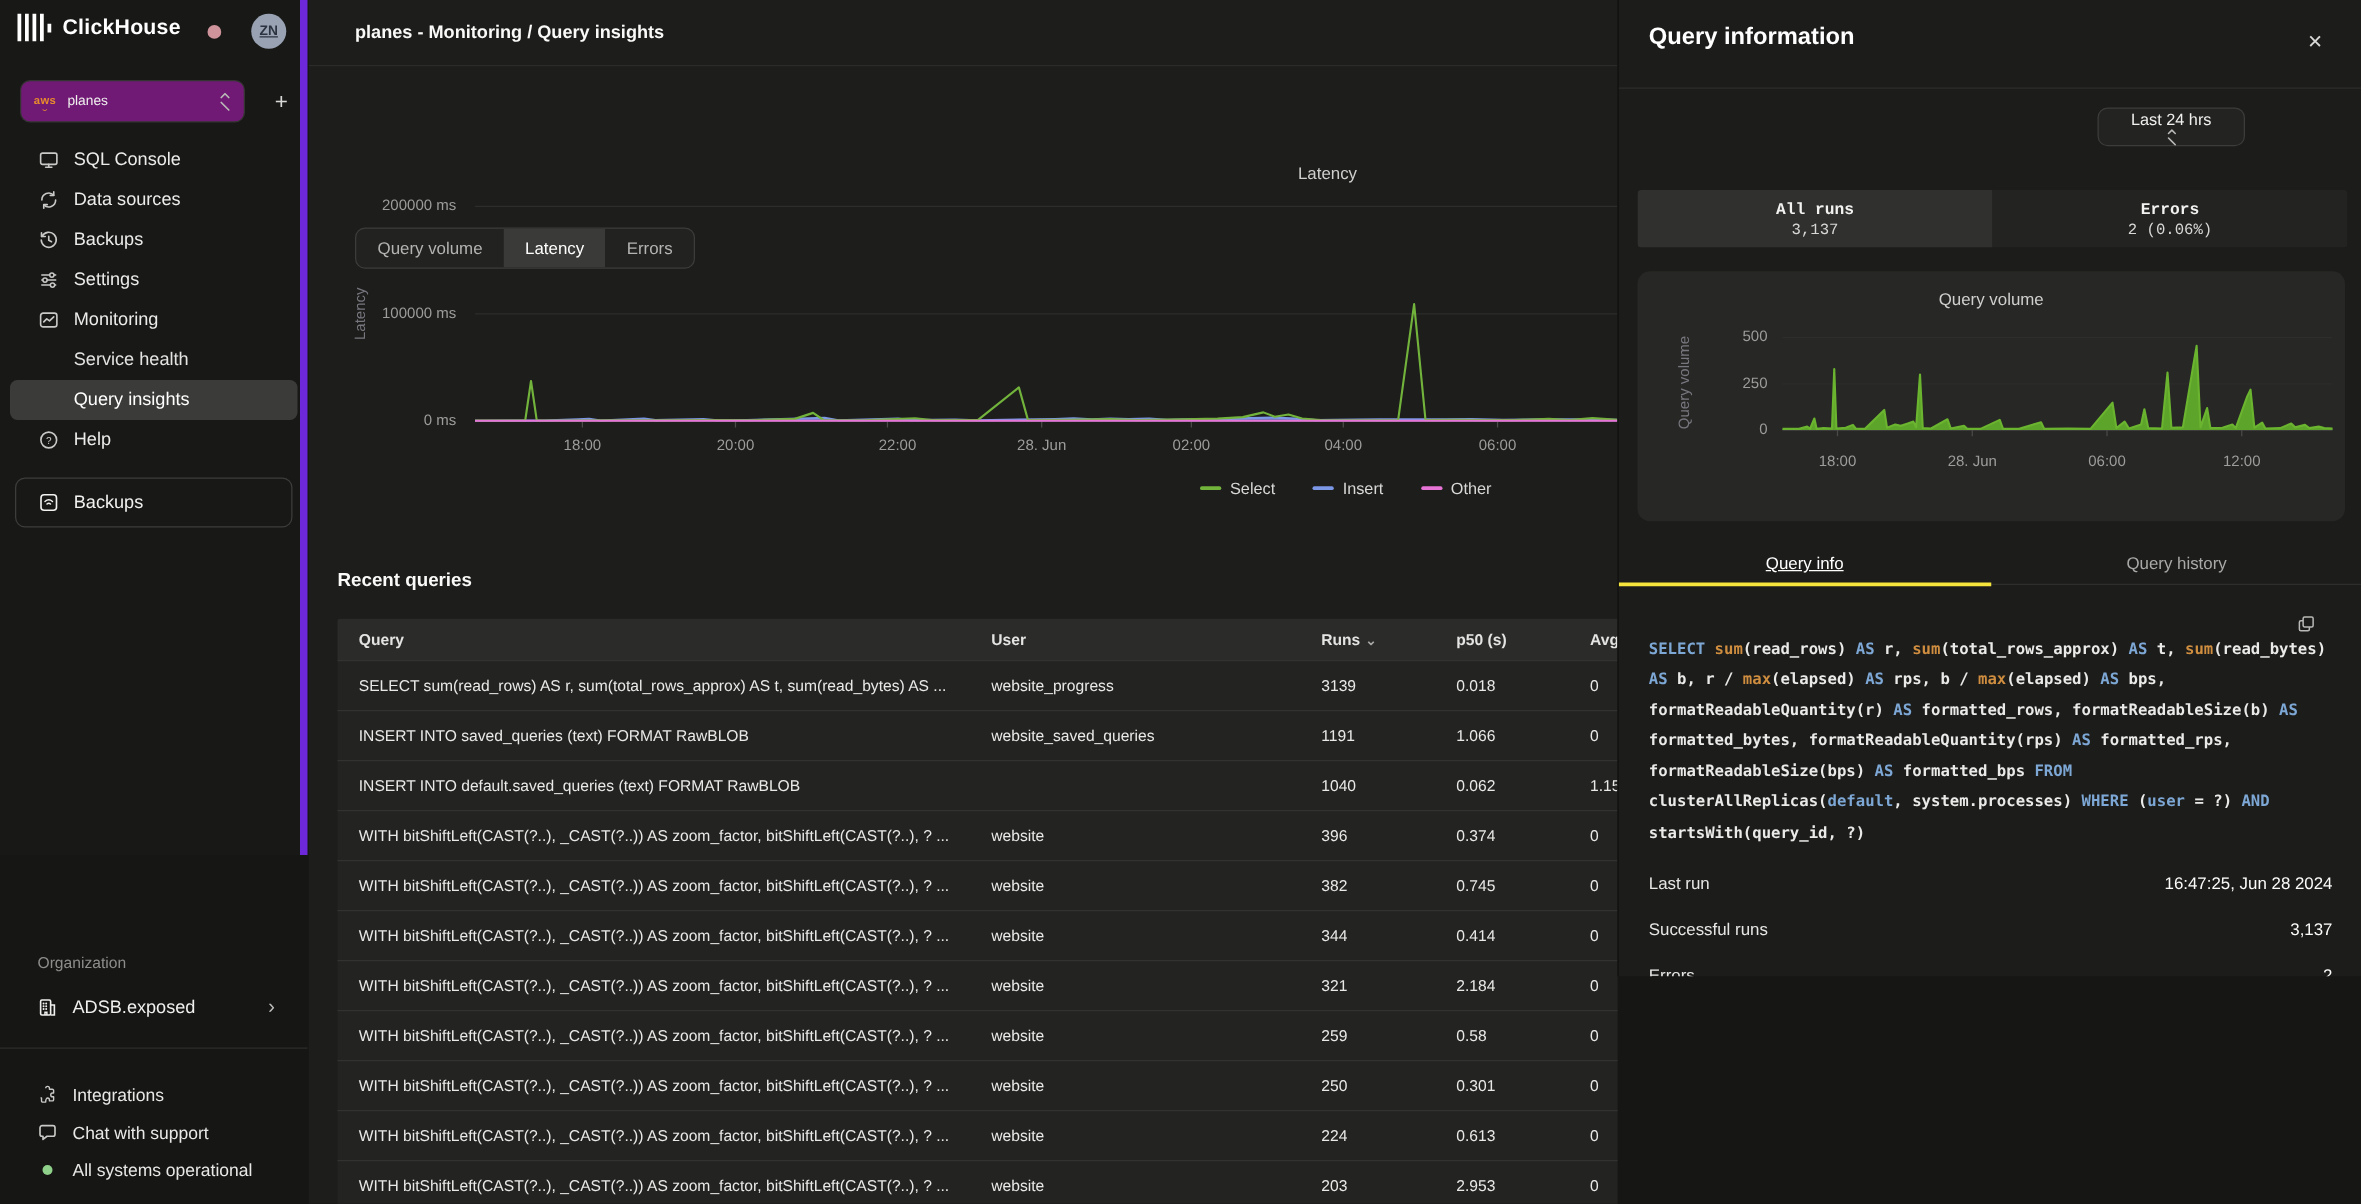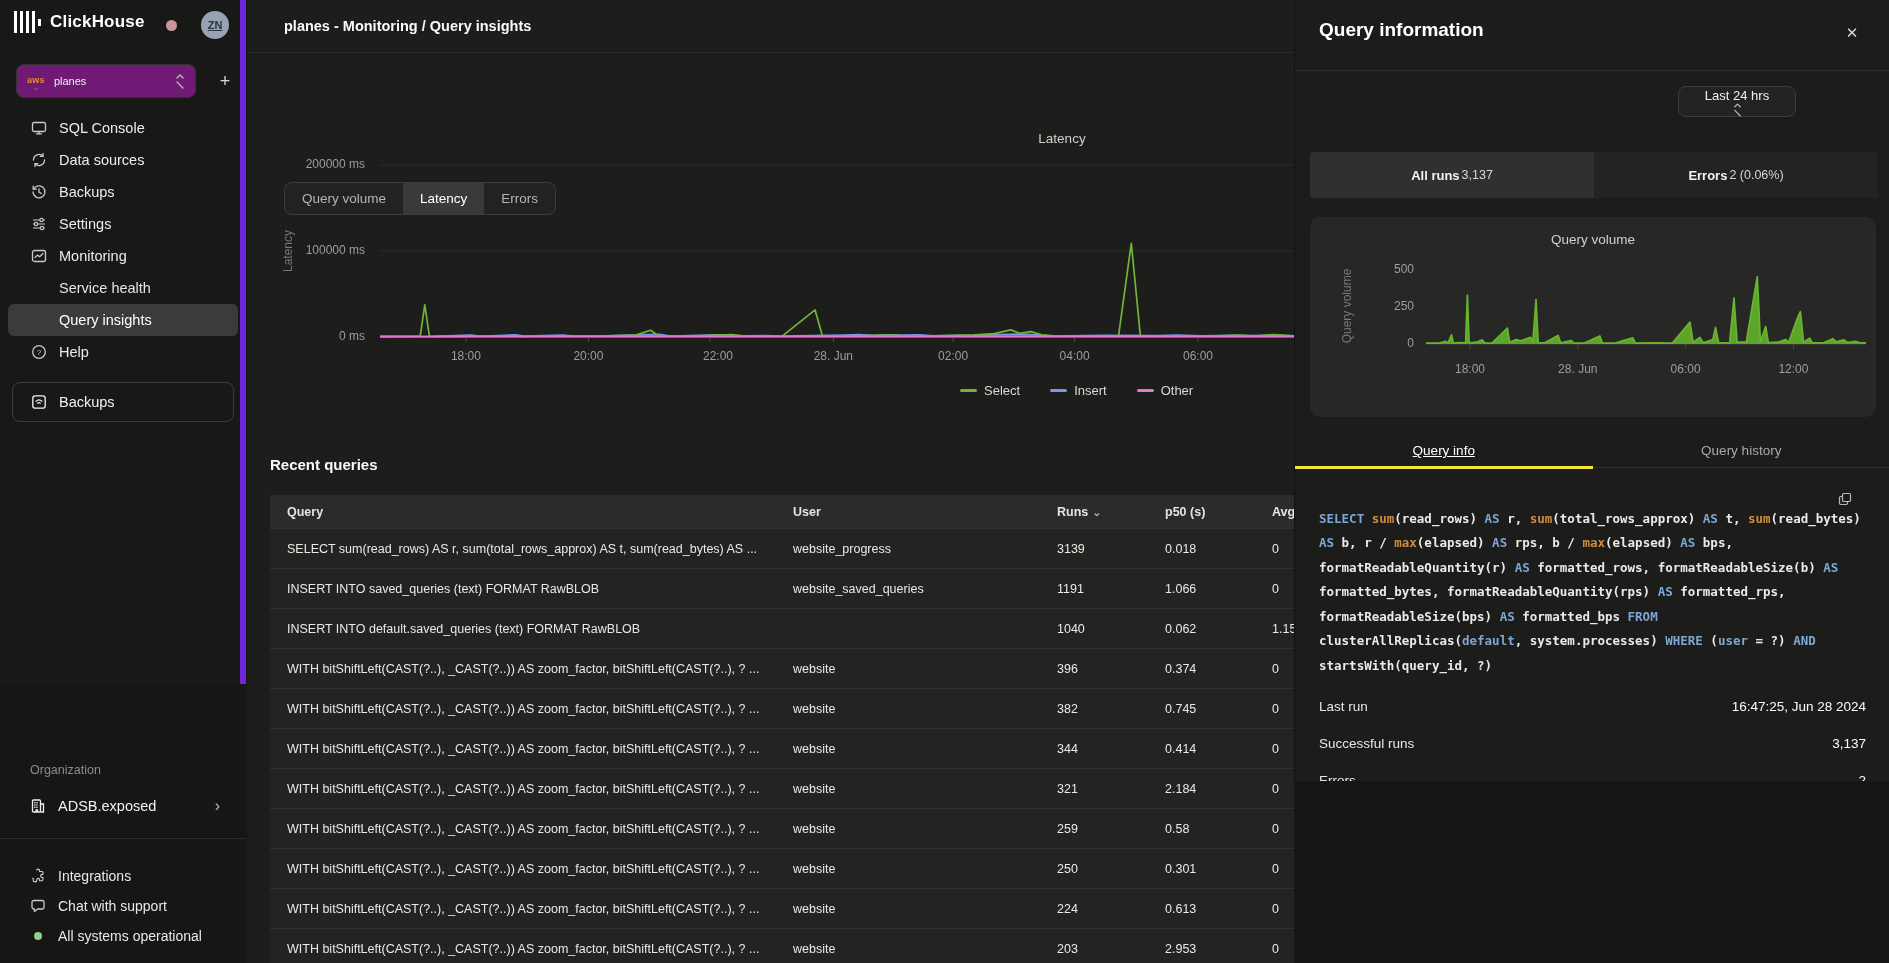--- a/index.html
+++ b/index.html
@@ -73,21 +73,21 @@
 
   
   #panel{position:absolute;left:1294px;top:0;width:595px;height:781px;background:#1c1c1b;border-left:1px solid #111110;overflow:hidden;}
   .panel-title{position:absolute;left:24px;top:19px;font-size:19px;font-weight:700;color:#ffffff;}
   .panel-close{position:absolute;left:546px;top:22px;width:22px;height:22px;display:flex;align-items:center;justify-content:center;
     color:#d8d8d6;font-size:15px;cursor:pointer;}
   .panel-hdiv{position:absolute;left:0;top:70px;width:595px;height:1px;background:#2c2c2b;}
   .range-select{position:absolute;left:383px;top:86px;width:118px;height:31px;border:1px solid #3c3c3a;border-radius:8px;
     background:#232321;display:flex;align-items:center;justify-content:flex-end;padding:0 10px;font-size:13px;color:#f0f0ee;cursor:pointer;flex-direction:column;}
   .sum-tabs{position:absolute;left:15px;top:152px;width:568px;height:46px;display:flex;border-radius:3px;overflow:hidden;}
-  .sum-tab{flex:1;display:flex;flex-direction:row;align-items:center;justify-content:center;gap:2px;cursor:pointer;background:#232321;}
+  .sum-tab{flex:1;display:flex;flex-direction:column;align-items:center;justify-content:center;gap:2px;cursor:pointer;background:#232321;font-family:Liberation Mono, monospace;}
   .sum-tab.active{background:#30302e;}
   .sum-tab .st-label{font-size:13px;font-weight:700;color:#f2f2f0;}
   .sum-tab .st-value{font-size:12.5px;color:#d7d7d5;}
 
   .qv-card{position:absolute;left:15px;top:217px;width:566px;height:200px;background:#272725;border-radius:10px;}
   .qv-title{position:absolute;left:0;top:15px;width:566px;text-align:center;font-size:13.5px;color:#cfcfcd;}
   #qv-ylab{left:-18px;top:82px;width:110px;text-align:center;}
   #qv-plot{position:absolute;left:116px;top:53px;width:440px;height:74px;}
   #qv-ylabels{position:absolute;left:30px;top:0;width:74px;height:160px;}
   #qv-xlabels{position:absolute;left:116px;top:145px;width:440px;height:16px;}

